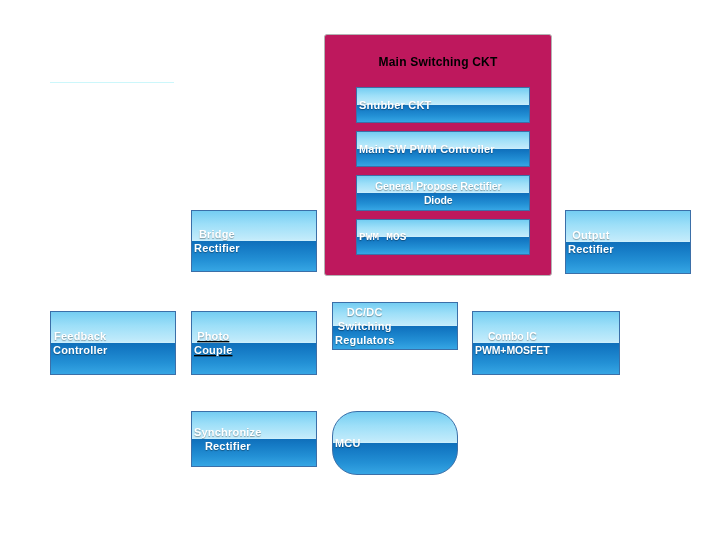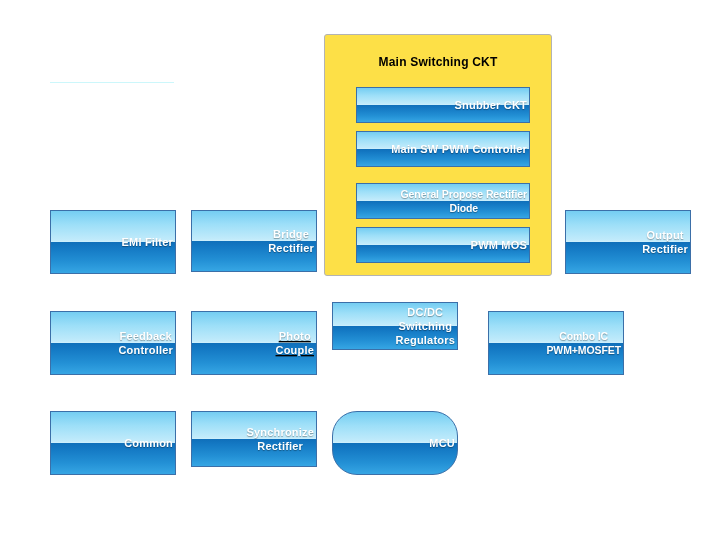--- a/index.html
+++ b/index.html
@@ -34,21 +34,21 @@
     background: #ccf7fb;
   }
 
   
   .group-panel {
     position: absolute;
     left: 324px;
     top: 34px;
     width: 228px;
     height: 242px;
-    background: #fde047;
+    background: #be185d;
     border: 1px solid #b3b3b3;
     border-radius: 3px;
     box-sizing: border-box;
   }
   .group-title {
     position: absolute;
     left: 0;
     top: 20px;
     width: 100%;
     text-align: center;
@@ -68,21 +68,21 @@
         #74cdf2 0%,
         #9ddff8 22%,
         #c2ebfb 47%,
         #cdeffc 49.4%,
         #0f6fba 50.2%,
         #1479c4 60%,
         #2390d5 82%,
         #36a6e4 100%);
     display: flex;
     align-items: center;
-    justify-content: flex-end;
+    justify-content: flex-start;
     overflow: hidden;
   }
   .block .label {
     text-align: center;
     color: #ffffff;
     font-weight: bold;
     font-size: 11px;
     line-height: 14px;
     letter-spacing: 0.2px;
     text-shadow: 0 1px 1px rgba(0,0,0,0.35);
@@ -105,33 +105,30 @@
     <div class="group-title">Main Switching CKT</div>
 
     <div class="block" style="left:31px; top:52px; width:174px; height:36px;">
       <span class="label">Snubber CKT</span>
     </div>
 
     <div class="block" style="left:31px; top:96px; width:174px; height:36px;">
       <span class="label">Main SW PWM Controller</span>
     </div>
 
-    <div class="block tight" style="left:31px; top:148px; width:174px; height:36px;">
+    <div class="block tight" style="left:31px; top:140px; width:174px; height:36px;padding-left:16px;">
       <span class="label">General Propose Rectifier
 Diode</span>
     </div>
 
-    <div class="block" style="left:31px; top:192px; width:174px; height:36px;">
+    <div class="block" style="left:31px; top:184px; width:174px; height:36px;font-family:Liberation Mono, monospace;">
       <span class="label">PWM MOS</span>
     </div>
   </div>
 
-  <div class="block" style="left:50px; top:210px; width:126px; height:64px;">
-    <span class="label">EMI Filter</span>
-  </div>
 
   <div class="block" style="left:191px; top:210px; width:126px; height:62px;">
     <span class="label">Bridge
 Rectifier</span>
   </div>
 
   <div class="block" style="left:565px; top:210px; width:126px; height:64px;">
     <span class="label">Output
 Rectifier</span>
   </div>
@@ -145,28 +142,25 @@
     <span class="label">Photo
 Couple</span>
   </div>
 
   <div class="block" style="left:332px; top:302px; width:126px; height:48px;">
     <span class="label">DC/DC
 Switching
 Regulators</span>
   </div>
 
-  <div class="block tight" style="left:472px; top:311px; width:136px; height:64px;margin-left:16px;">
+  <div class="block tight" style="left:472px; top:311px; width:148px; height:64px;">
     <span class="label">Combo IC
 PWM+MOSFET</span>
   </div>
 
-  <div class="block" style="left:50px; top:411px; width:126px; height:64px;">
-    <span class="label">Common</span>
-  </div>
 
   <div class="block" style="left:191px; top:411px; width:126px; height:56px;">
     <span class="label">Synchronize
 Rectifier</span>
   </div>
 
   <div class="block" style="left:332px; top:411px; width:126px; height:64px;border-radius:25px;">
     <span class="label">MCU</span>
   </div>
 

